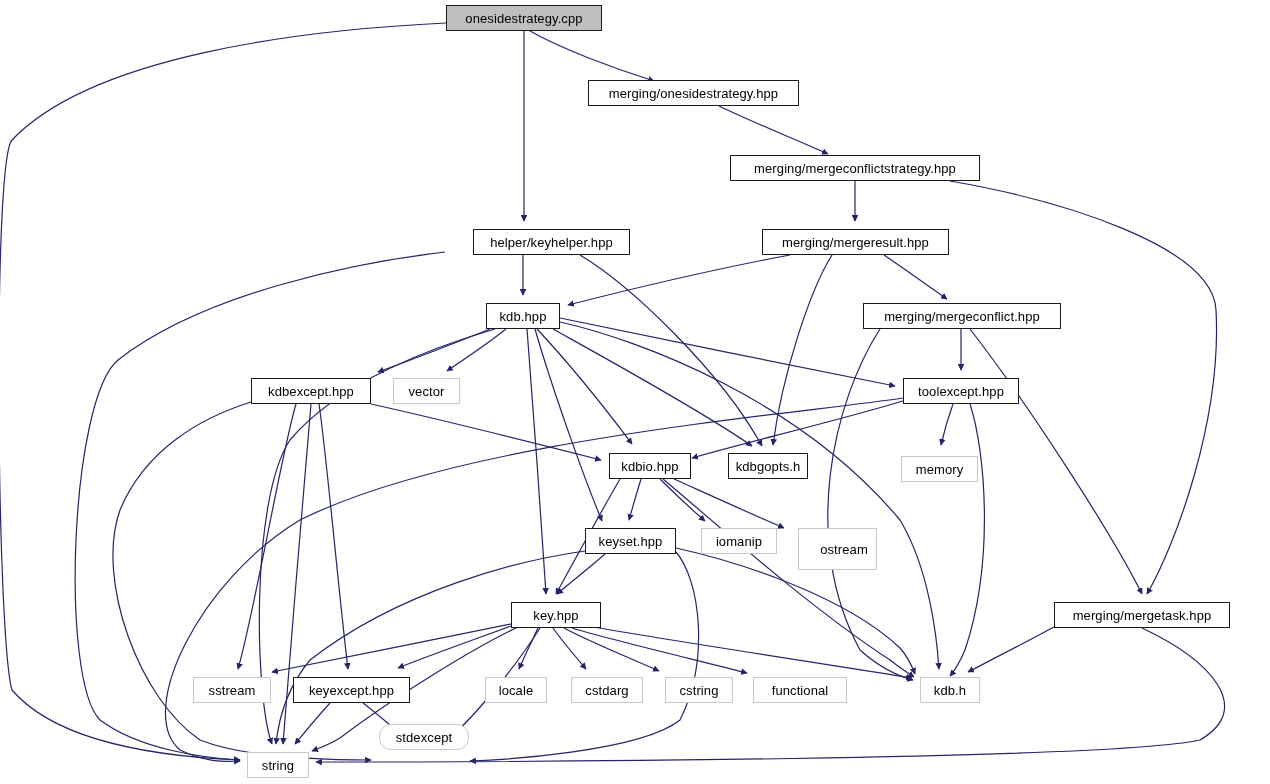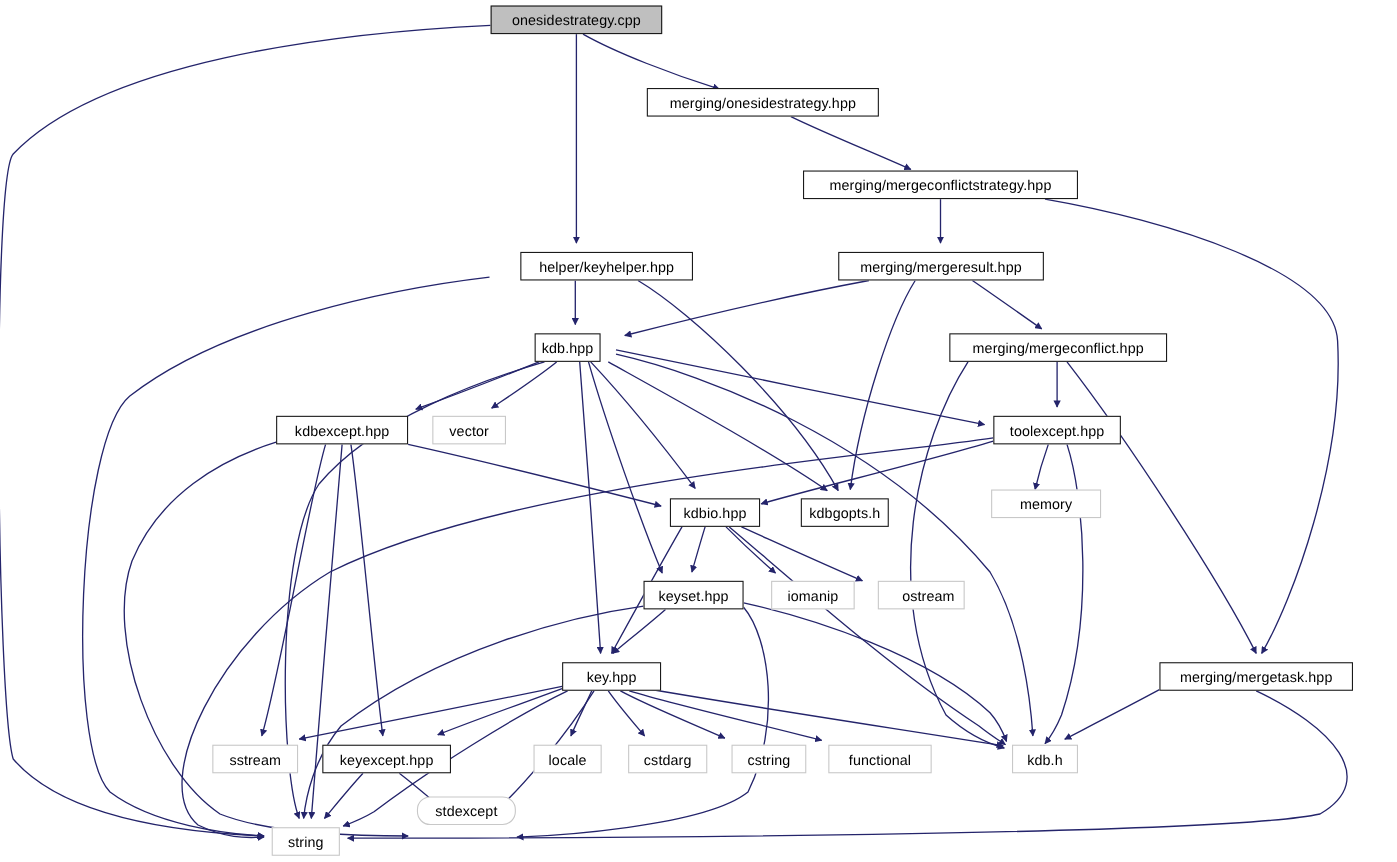--- a/index.html
+++ b/index.html
@@ -101,51 +101,51 @@
     </div>
     <div class="node hdr" style="left: 730px; top: 155px; width: 250px; height: 26px;">
       <span>merging/mergeconflictstrategy.hpp</span>
     </div>
     <div class="node hdr" style="left: 445px; top: 229px; width: 157px; height: 26px; margin-left: 28px;">
       <span>helper/keyhelper.hpp</span>
     </div>
     <div class="node hdr" style="left: 762px; top: 229px; width: 187px; height: 26px;">
       <span>merging/mergeresult.hpp</span>
     </div>
-    <div class="node hdr" style="left: 486px; top: 303px; width: 60px; height: 26px;">
+    <div class="node hdr" style="left: 486px; top: 303px; width: 74px; height: 26px;">
       <span>kdb.hpp</span>
     </div>
     <div class="node hdr" style="left: 863px; top: 303px; width: 198px; height: 26px;">
       <span>merging/mergeconflict.hpp</span>
     </div>
     <div class="node hdr" style="left: 251px; top: 378px; width: 120px; height: 26px;">
       <span>kdbexcept.hpp</span>
     </div>
     <div class="node lib" style="left: 393px; top: 378px; width: 67px; height: 26px;">
       <span>vector</span>
     </div>
     <div class="node hdr" style="left: 903px; top: 378px; width: 116px; height: 26px;">
       <span>toolexcept.hpp</span>
     </div>
     <div class="node hdr" style="left: 609px; top: 453px; width: 82px; height: 26px;">
       <span>kdbio.hpp</span>
     </div>
     <div class="node hdr" style="left: 728px; top: 453px; width: 80px; height: 26px;">
       <span>kdbgopts.h</span>
     </div>
-    <div class="node lib" style="left: 901px; top: 445px; width: 100px; height: 26px;">
+    <div class="node lib" style="left: 901px; top: 456px; width: 77px; height: 26px;">
       <span>memory</span>
     </div>
     <div class="node hdr" style="left: 585px; top: 528px; width: 91px; height: 26px;">
       <span>keyset.hpp</span>
     </div>
     <div class="node lib" style="left: 701px; top: 528px; width: 76px; height: 26px;">
       <span>iomanip</span>
     </div>
-    <div class="node lib" style="left: 798px; top: 528px; width: 79px; height: 26px; padding-left: 13px;">
+    <div class="node lib" style="left: 798px; top: 528px; width: 79px; height: 42px; padding-left: 13px;">
       <span>ostream</span>
     </div>
     <div class="node hdr" style="left: 511px; top: 602px; width: 90px; height: 26px; text-align: center;">
       <span>key.hpp</span>
     </div>
     <div class="node hdr" style="left: 1054px; top: 602px; width: 176px; height: 26px;">
       <span>merging/mergetask.hpp</span>
     </div>
     <div class="node lib" style="left: 193px; top: 677px; width: 78px; height: 26px;">
       <span>sstream</span>

